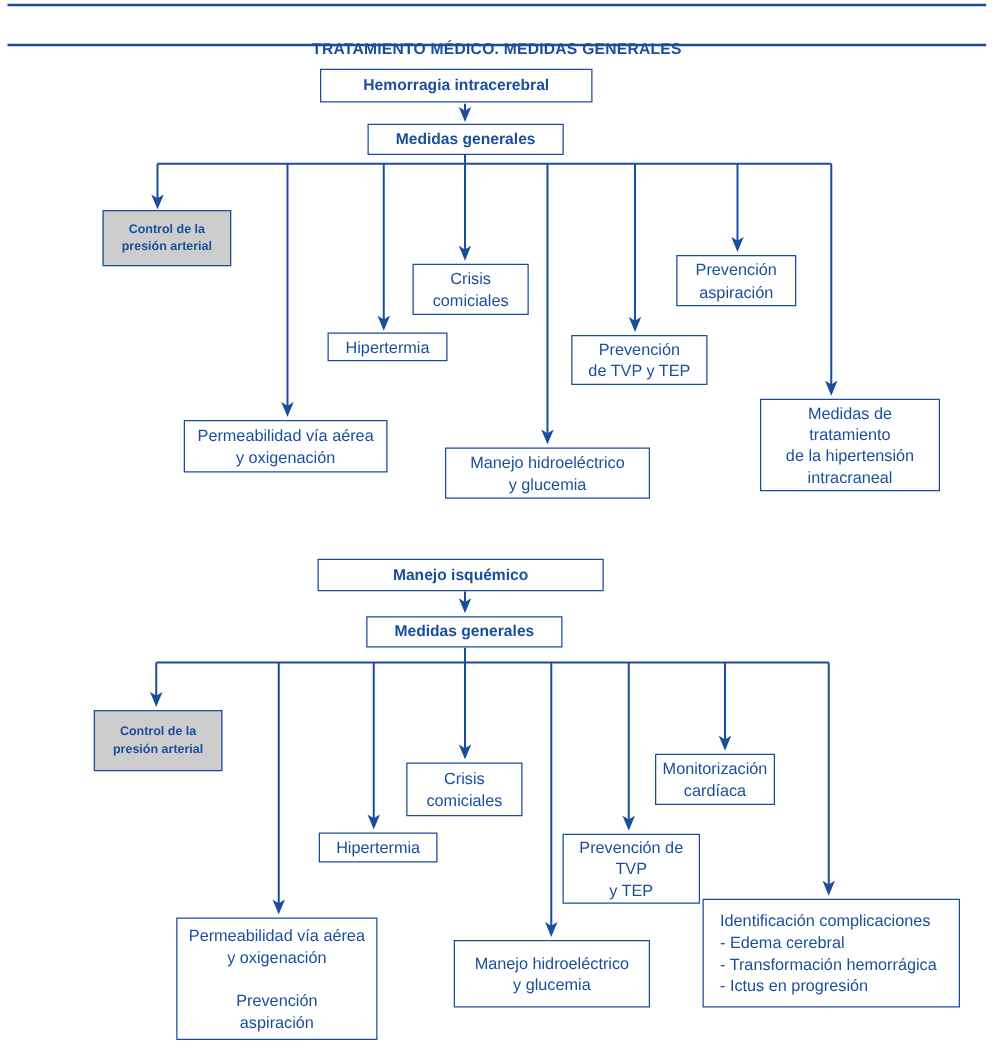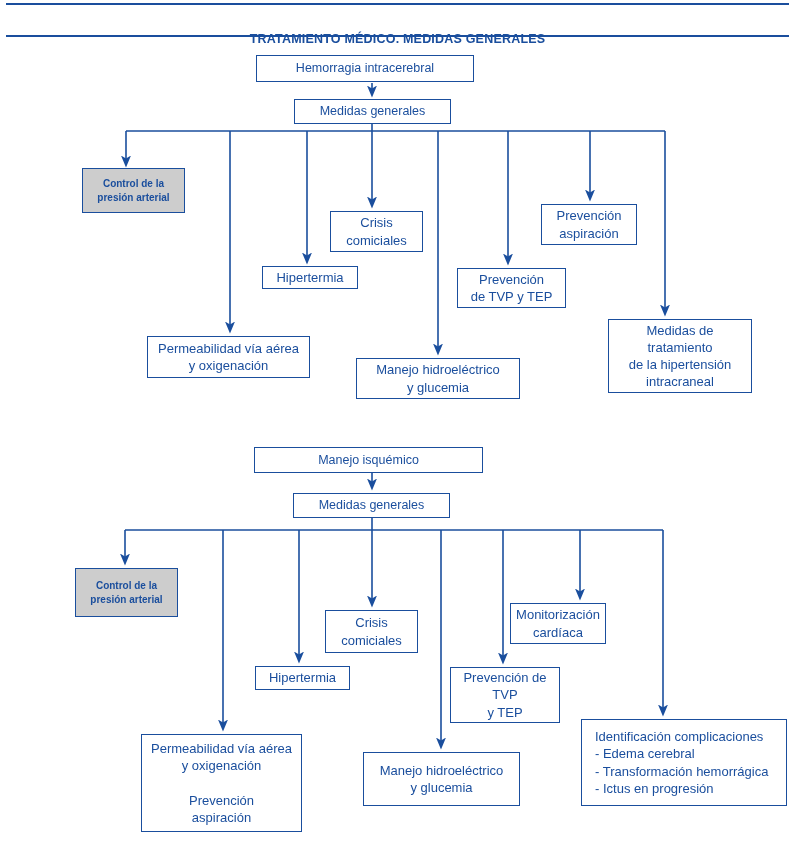--- a/index.html
+++ b/index.html
@@ -15,23 +15,23 @@
     position:absolute; left:0; right:0; top:11px; text-align:center;
     color:var(--blue,#1a4e9d); font-weight:bold; font-size:12.5px; letter-spacing:.2px;margin-top:21px;
   }
   .box {
     position:absolute; box-sizing:border-box;
     border:1.6px solid var(--blue,#1a4e9d); background:#ffffff;
     color:var(--blue,#1a4e9d); font-size:13px; line-height:1.32;
     display:flex; align-items:center; justify-content:center;
     text-align:center; white-space:pre-line; padding:2px 4px;
   }
-  .box.bold { font-weight:normal; font-size:12.5px; }
+  .box.bold { font-weight:bold; font-size:12.5px; }
   .box.gray { background:var(--gray,#cdcdcd); font-weight:bold; font-size:10px; }
-  .box.leftalign { justify-content:flex-start; text-align:left; padding-left:13px; padding-right:6px;margin-left:19px; }
+  .box.leftalign { justify-content:flex-start; text-align:left; padding-left:13px; padding-right:6px; }
   svg.connectors { position:absolute; left:0; top:0; }
   svg.connectors .c { stroke:var(--blue,#1a4e9d); stroke-width:1.6; fill:none; }
   svg.connectors marker path { fill:var(--blue,#1a4e9d); stroke:none; }
 </style>
 </head>
 <body>
 
 <div class="page">
 
   <div class="rule" style="top:3px"></div>
@@ -99,20 +99,20 @@
 
 Prevención
 aspiración</div>
   <div class="box" style="left:255px;top:666px;width:95px;height:24px">Hipertermia</div>
   <div class="box" style="left:325px;top:610px;width:93px;height:43px">Crisis
 comiciales</div>
   <div class="box" style="left:363px;top:752px;width:157px;height:54px">Manejo hidroeléctrico
 y glucemia</div>
   <div class="box" style="left:450px;top:667px;width:110px;height:56px">Prevención de TVP
 y TEP</div>
-  <div class="box" style="left:510px;top:603px;width:96px;height:41px">Monitorización
+  <div class="box" style="left:524px;top:603px;width:96px;height:41px">Monitorización
 cardíaca</div>
   <div class="box leftalign" style="left:562px;top:719px;width:206px;height:87px">Identificación complicaciones
 - Edema cerebral
 - Transformación hemorrágica
 - Ictus en progresión</div>
 
 </div>
 
 </body></html>

